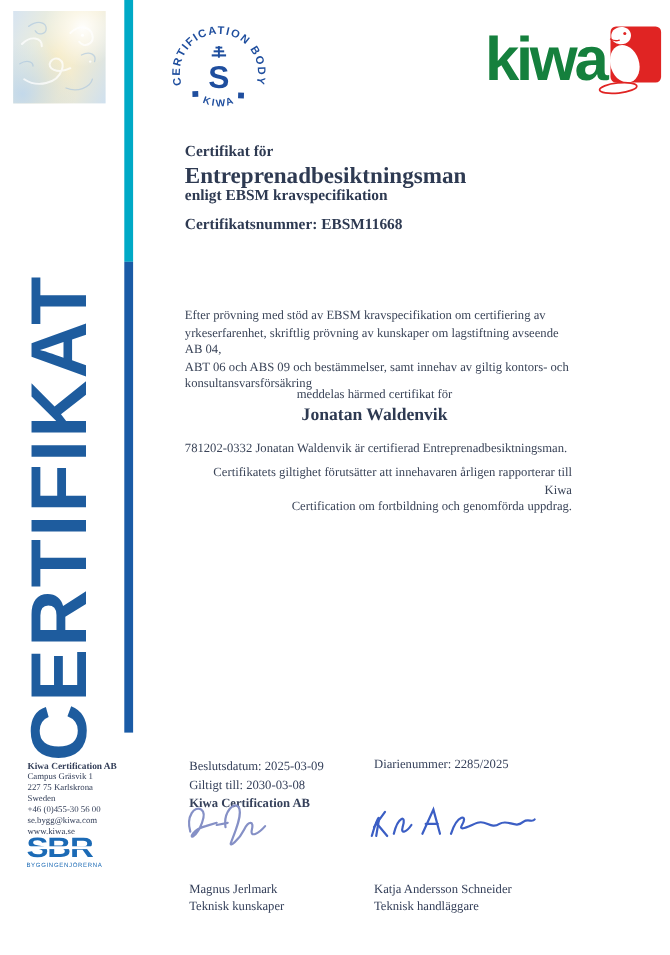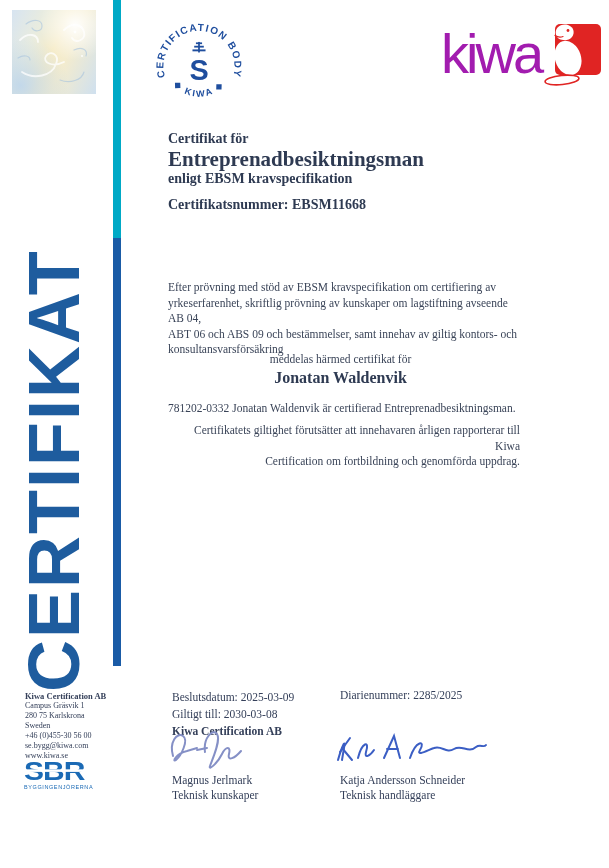--- a/index.html
+++ b/index.html
@@ -25,21 +25,21 @@
     transform:rotate(-90deg);transform-origin:0 0;
     font-family:"Liberation Sans",sans-serif;font-weight:700;font-size:72px;
     letter-spacing:2px;color:#1e5c9e;white-space:nowrap;
   }
   
   .seal{position:absolute;left:151px;top:16px;width:96px;height:96px;}
   
   .kiwa-logo{position:absolute;left:441px;top:22px;width:160px;height:68px;}
   .kiwa-word{
     position:absolute;left:0;top:2px;font-family:"Liberation Sans",sans-serif;
-    font-weight:400;font-size:56px;line-height:60px;letter-spacing:-3px;color:#a21caf;
+    font-weight:700;font-size:56px;line-height:60px;letter-spacing:-3px;color:#15803d;
   }
   .kiwa-beaver{position:absolute;left:102px;top:0;}
   
   .content{position:absolute;left:168px;top:0;width:352px;}
   .t-small{position:absolute;left:0;font-weight:700;font-size:14px;white-space:nowrap;color:#2e3a52;}
   .t-big{position:absolute;left:0;font-weight:700;font-size:21px;white-space:nowrap;color:#2e3a52;}
   .body-line{font-size:11.5px;line-height:15.5px;color:#3a4458;}
   .abs{position:absolute;}
   .centered{width:345px;text-align:center;}
   .holder-name{font-weight:700;font-size:16px;color:#2e3a52;}
@@ -54,21 +54,21 @@
   }
   .sbr-stripe{position:absolute;left:0;top:11px;width:62px;height:3px;background:#ffffff;}
   .sbr-sub{
     font-family:"Liberation Sans",sans-serif;font-size:5.5px;letter-spacing:.6px;
     color:#1b6ab5;margin-top:-2px;
   }
   .dates{position:absolute;left:172px;top:689px;font-size:11.5px;line-height:17px;color:#35405a;}
   .dates .org{font-weight:700;}
   .diarie{position:absolute;left:340px;top:689px;font-size:11.5px;color:#35405a;}
   .sig{position:absolute;}
-  .sig-names{position:absolute;font-size:11.5px;line-height:15px;color:#35405a;}
+  .sig-names{position:absolute;font-size:11.5px;line-height:15px;color:#35405a;margin-top:29px;}
 </style>
 </head>
 <body>
 
 <div class="page">
 
   <div class="art">
     <svg width="84" height="84" viewBox="0 0 84 84">
       <g fill="none" stroke="#ffffff" stroke-width="1.8" opacity="0.75" stroke-linecap="round">
         <path d="M10,62 C22,70 40,66 44,54 C48,44 38,40 34,46 C30,52 40,58 52,52"></path>
@@ -141,21 +141,21 @@
 
     <div class="abs" style="top:423px;left:0;text-align:right;">
       <div class="body-line">Certifikatets giltighet förutsätter att innehavaren årligen rapporterar till Kiwa</div>
       <div class="body-line">Certification om fortbildning och genomförda uppdrag.</div>
     </div>
   </div>
 
   <div class="addr">
     <div class="co">Kiwa Certification AB</div>
     <div>Campus Gräsvik 1</div>
-    <div>280 75 Karlskrona</div>
+    <div>227 75 Karlskrona</div>
     <div>Sweden</div>
     <div>+46 (0)455-30 56 00</div>
     <div>se.bygg@kiwa.com</div>
     <div>www.kiwa.se</div>
   </div>
 
   <div class="sbr">
     <div class="sbr-word">
       <span>SBR</span>
       <div class="sbr-stripe"></div>

